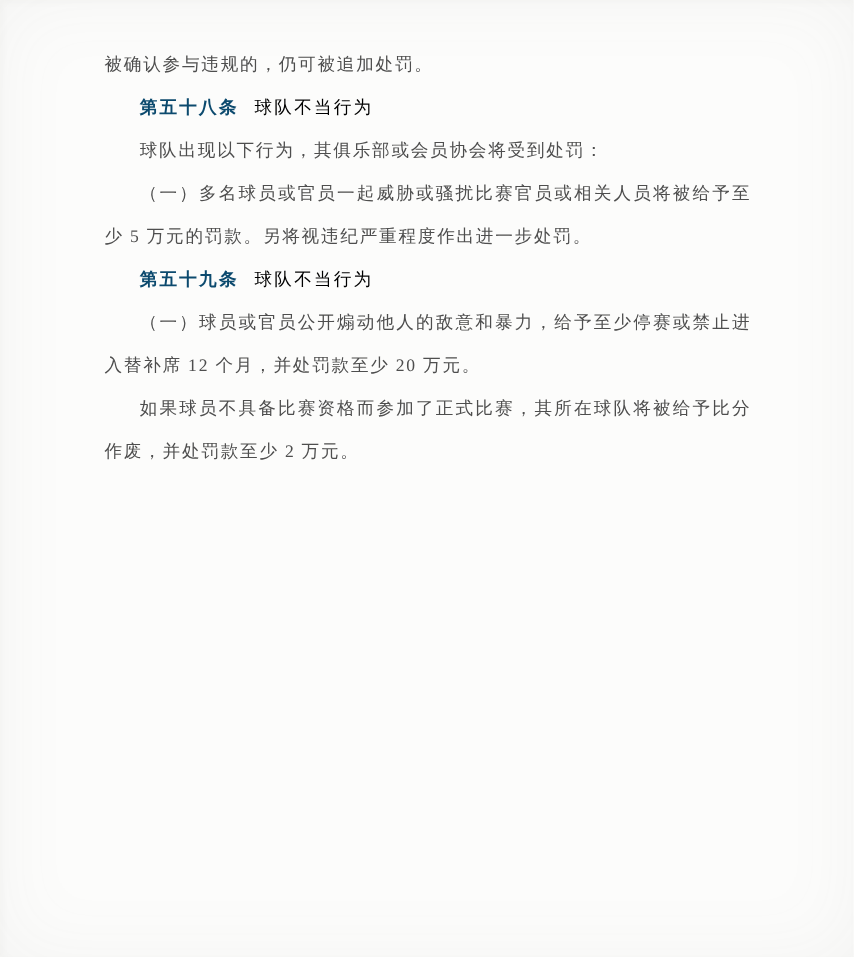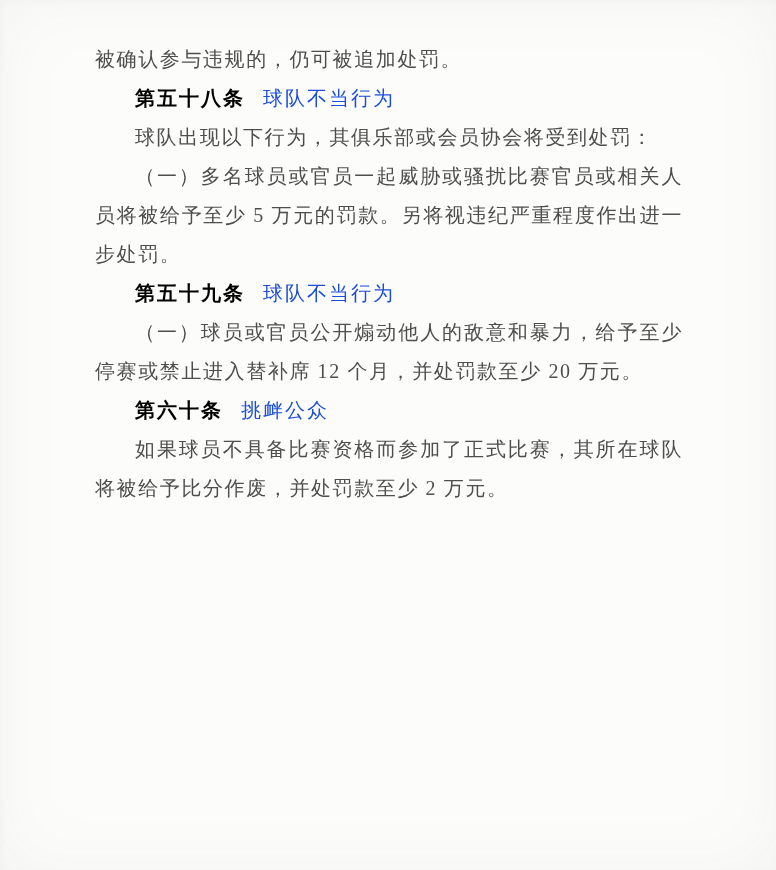--- a/index.html
+++ b/index.html
@@ -20,45 +20,45 @@
     background: #fcfcfb;
     box-shadow: inset 0 0 70px rgba(120,120,115,0.06), inset 2px 2px 6px rgba(150,150,145,0.05);
     box-sizing: border-box;
     padding: 40px 93px 0 95px;
   }
   .doc-body {
     width: 588px;
   }
   p.line {
     margin: 0;
-    font-size: 20px;
+    font-size: 16px;
     line-height: 39px;
     letter-spacing: 1.6px;
     color: #4e4e4e;
     text-align: justify;
     text-justify: inter-character;
   }
   p.para {
     text-indent: 2em;
   }
   p.continuation {
     text-indent: 0;
   }
   p.heading {
     text-indent: 2em;
     margin-top: 0;
   }
   .article-number {
     font-weight: bold;
-    color: #000000;
+    color: #0c4a6e;
     letter-spacing: 2px;
   }
   .article-title {
     margin-left: 0.9em;
-    color: #1d4ed8;
+    color: #000000;
     letter-spacing: 2px;
   }
 </style>
 </head>
 <body>
 
 <div class="scan-page">
   <div class="doc-body">
 
     <p class="line continuation">被确认参与违规的，仍可被追加处罚。</p>
@@ -67,20 +67,17 @@
       <span class="article-number">第五十八条</span><span class="article-title">球队不当行为</span>
     </p>
     <p class="line para">球队出现以下行为，其俱乐部或会员协会将受到处罚：</p>
     <p class="line para">（一）多名球员或官员一起威胁或骚扰比赛官员或相关人员将被给予至少 5 万元的罚款。另将视违纪严重程度作出进一步处罚。</p>
 
     <p class="line heading">
       <span class="article-number">第五十九条</span><span class="article-title">球队不当行为</span>
     </p>
     <p class="line para">（一）球员或官员公开煽动他人的敌意和暴力，给予至少停赛或禁止进入替补席 12 个月，并处罚款至少 20 万元。</p>
 
-    <p class="line heading">
-      <span class="article-number">第六十条</span><span class="article-title">挑衅公众</span>
-    </p>
 
     <p class="line para">如果球员不具备比赛资格而参加了正式比赛，其所在球队将被给予比分作废，并处罚款至少 2 万元。</p>
 
   </div>
 </div>
 
 </body></html>

